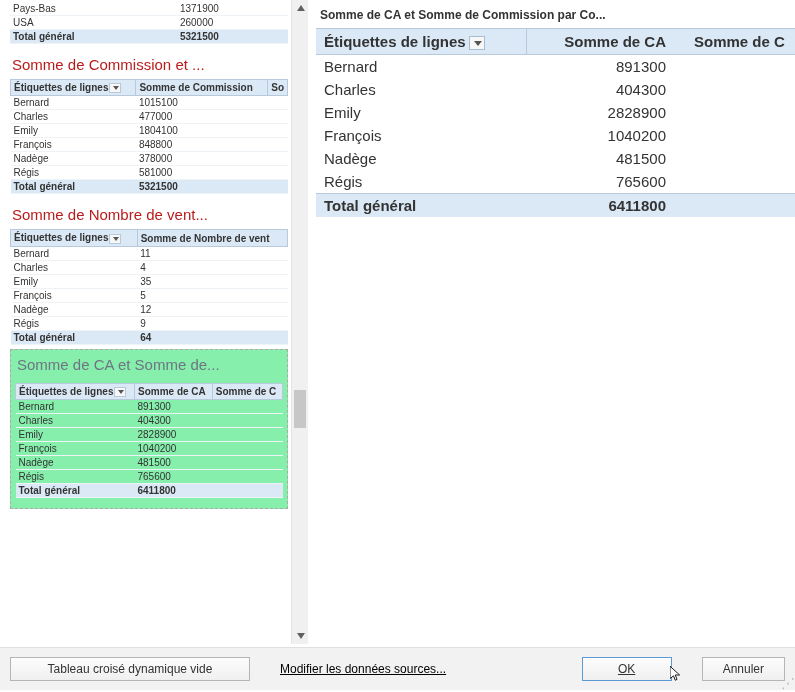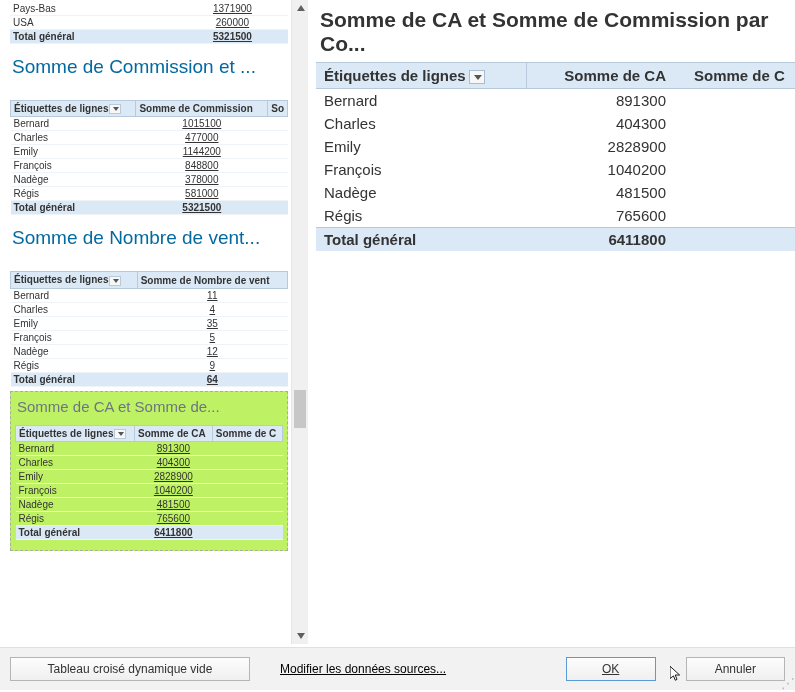--- a/index.html
+++ b/index.html
@@ -56,23 +56,23 @@
   .scroll-thumb {
     position: absolute;
     left: 2px;
     width: 12px;
     top: 390px;
     height: 38px;
     background: #c7c7c7;
     border-radius: 0;
   }
   .thumb-title {
-    color: #0369a1;
-    font-size: 19px;
-    padding: 8px 0 22px 2px;
+    color: #b91c1c;
+    font-size: 15px;
+    padding: 8px 0 6px 2px;
     font-weight: 400;
   }
   .mini-table {
     width: 100%;
     border-collapse: collapse;
     font-size: 10px;
     margin-bottom: 4px;
   }
   .mini-table th {
     background: #dbe9f6;
@@ -84,21 +84,21 @@
     font-size: 10px;
     white-space: nowrap;
     overflow: hidden;
   }
   .mini-table td {
     border-bottom: 1px solid #eef3f8;
     padding: 1px 3px;
     font-size: 10px;
     white-space: nowrap;
   }
-  .mini-table td.num { text-align: center; text-decoration: underline; }
+  .mini-table td.num { text-align: left; }
   .mini-table tr.total td {
     border-top: 1px solid #b8c9db;
     background: #dbe9f6;
     font-weight: bold;
   }
   .dd-btn {
     display: inline-block;
     width: 12px;
     height: 10px;
     background: #f7f7f7;
@@ -112,36 +112,36 @@
     position: absolute;
     left: 3px;
     top: 2px;
     border-left: 3px solid transparent;
     border-right: 3px solid transparent;
     border-top: 4px solid #555;
   }
   .thumbnail-box {
     border: 1px dashed #aaa;
     padding: 4px 4px 6px 4px;
-    background: #bef264;
+    background: #86efac;
   }
   .thumbnail-box .thumb-title {
     color: #6d7682;
     font-size: 15px;
     padding: 2px 0 10px 2px;
   }
 
   .right-panel {
     flex: 1;
     background: #fff;
     padding: 8px 0 0 8px;
     overflow: hidden;
   }
   .big-title {
-    font-size: 21px;
+    font-size: 12px;
     font-weight: bold;
     color: #333;
     padding: 0 0 6px 4px;
   }
   .big-table {
     width: 100%;
     border-collapse: collapse;
     font-size: 15px;
   }
   .big-table th {
@@ -189,21 +189,21 @@
     height: 42px;
     display: flex;
     align-items: center;
     padding: 0 10px;
     background: #f2f2f2;
     gap: 30px;
   }
   .btn {
     border: 1px solid #b5b5b5;
     background: linear-gradient(#fdfdfd, #efefef);
-    padding: 4px 28px;
+    padding: 4px 20px;
     font-size: 12px;
     color: #333;
     cursor: pointer;
     min-width: 80px;
     text-align: center;
   }
   .btn.wide { min-width: 240px; }
   .btn.ok { border: 1px solid #5a9bd5; min-width: 90px; position: relative;}
   .link {
     color: #000000;
@@ -269,21 +269,21 @@
               <td class="num">1015100</td>
               <td></td>
             </tr>
           <tr>
               <td>Charles</td>
               <td class="num">477000</td>
               <td></td>
             </tr>
           <tr>
               <td>Emily</td>
-              <td class="num">1144200</td>
+              <td class="num">1804100</td>
               <td></td>
             </tr>
           <tr>
               <td>François</td>
               <td class="num">848800</td>
               <td></td>
             </tr>
           <tr>
               <td>Nadège</td>
               <td class="num">378000</td>

